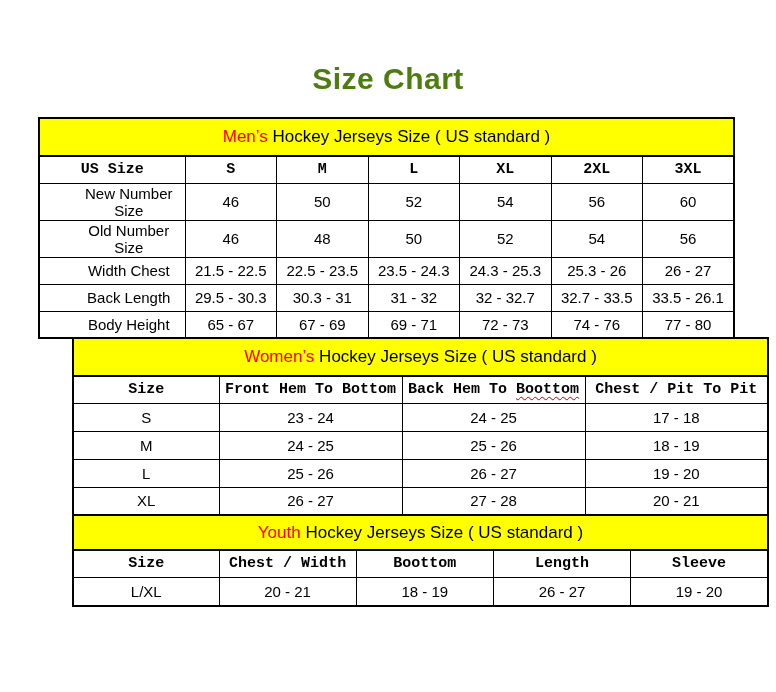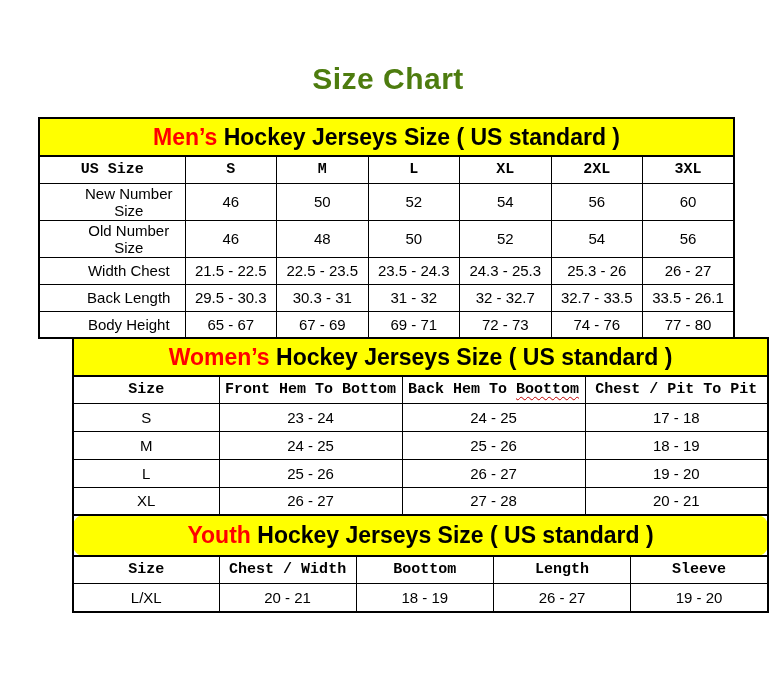--- a/index.html
+++ b/index.html
@@ -29,27 +29,27 @@
   .size-table th, .size-table td {
     border: 1px solid #000;
     text-align: center;
     vertical-align: middle;
     padding: 1px 3px;
     color: #000;
     font-size: 15px;
   }
   tr.section-row th {
     background: #ffff00;
-    font-size: 23px;
-    font-weight: bold;
+    font-size: 17px;
+    font-weight: normal;
     height: 38px;
     border: 2px solid #000;
     text-align: center;
   }
-  .youth tr.section-row th { height: 41px; border-radius: 11px; }
+  .youth tr.section-row th { height: 35px; }
   .section-highlight { color: #ff0000; }
   tr.cols-row th { font-weight: bold; height: 27px; font-family: Liberation Mono, monospace; }
   tr.data-row td { font-weight: normal; height: 27px; }
   .women tr.data-row td { height: 28px; }
   .youth tr.data-row td { height: 29px; }
   td.row-label { font-weight: normal; padding-left: 36px; }
   td.row-label-bold { font-weight: bold; }
   .misspelled {
     text-decoration: underline;
     text-decoration-style: wavy;

